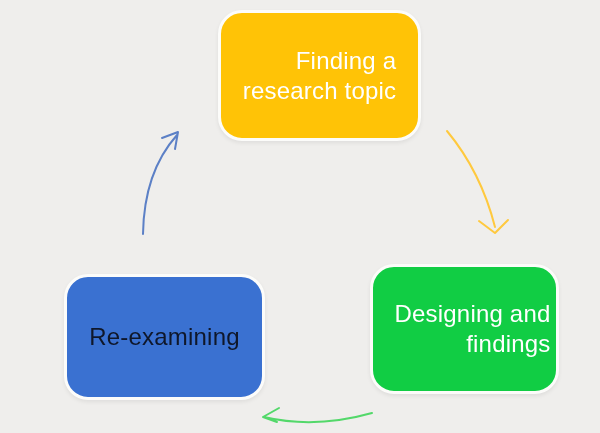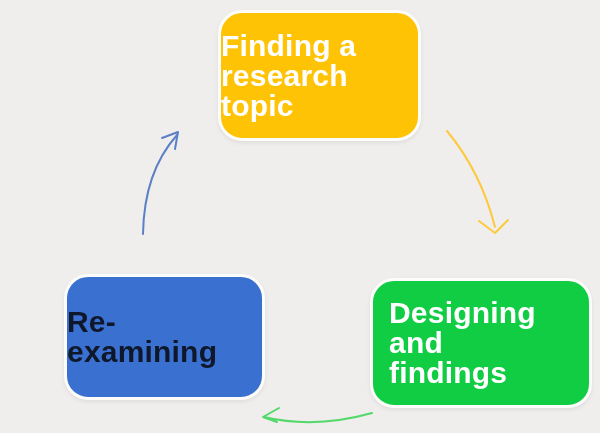--- a/index.html
+++ b/index.html
@@ -30,28 +30,28 @@
     position: absolute;
     box-sizing: border-box;
     border: 3px solid #fcfcfa;
     border-radius: 24px;
     box-shadow: 0 2px 4px rgba(0,0,0,0.07);
     display: flex;
     align-items: center;
     justify-content: center;
   }
   .node-label {
-    text-align: left;
-    font-size: 30px;
-    font-weight: 700;
+    text-align: right;
+    font-size: 24px;
+    font-weight: 400;
     line-height: 30px;
     letter-spacing: 0.2px;
   }
   .node-finding     { left: 218px; top: 10px;  width: 203px; height: 131px; }
-  .node-designing   { left: 370px; top: 278px; width: 222px; height: 130px; padding-left: 16px; }
+  .node-designing   { left: 370px; top: 264px; width: 189px; height: 130px; padding-left: 16px; }
   .node-reexamining { left: 64px;  top: 274px; width: 201px; height: 126px; }
 </style>
 </head>
 <body>
 
 <div class="stage" style="background: rgb(239, 238, 236);">
 
   <svg class="arrows" viewBox="0 0 600 433">
     <path class="arrow" d="M447 131 Q481 172 495 227 M479 221 L495 233 L508 220" stroke="#FFC93E"></path>
     <path class="arrow" d="M372 413 Q315 429 264 417 M279 408 L263 417 L277 422" stroke="#53D86A"></path>

